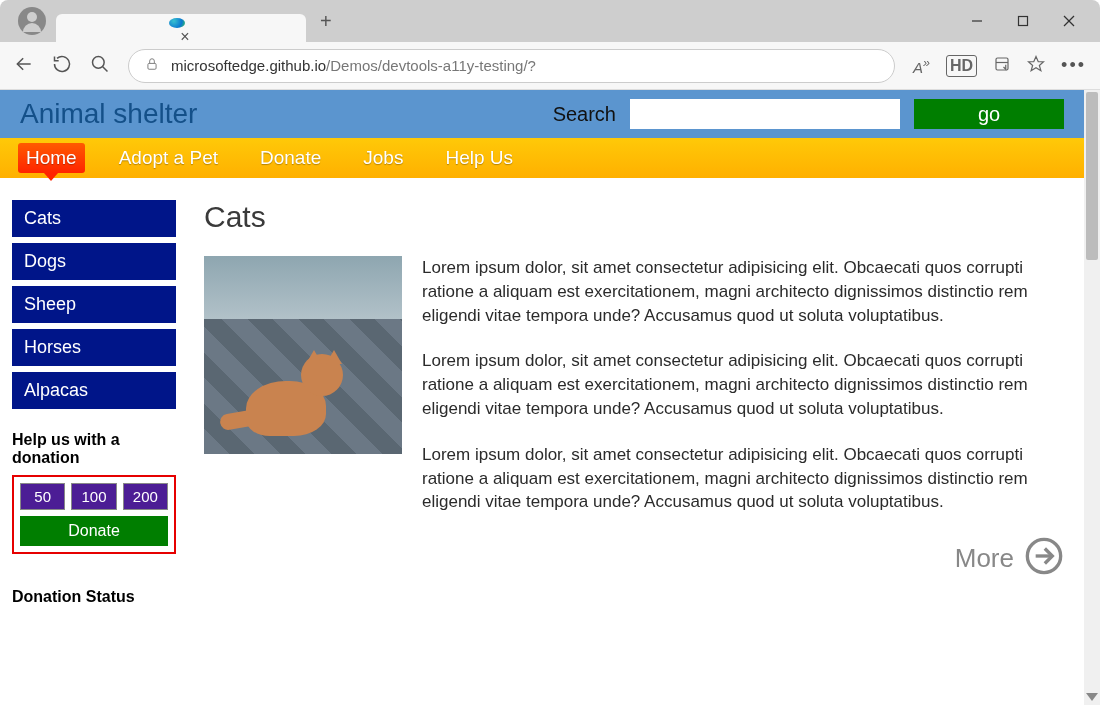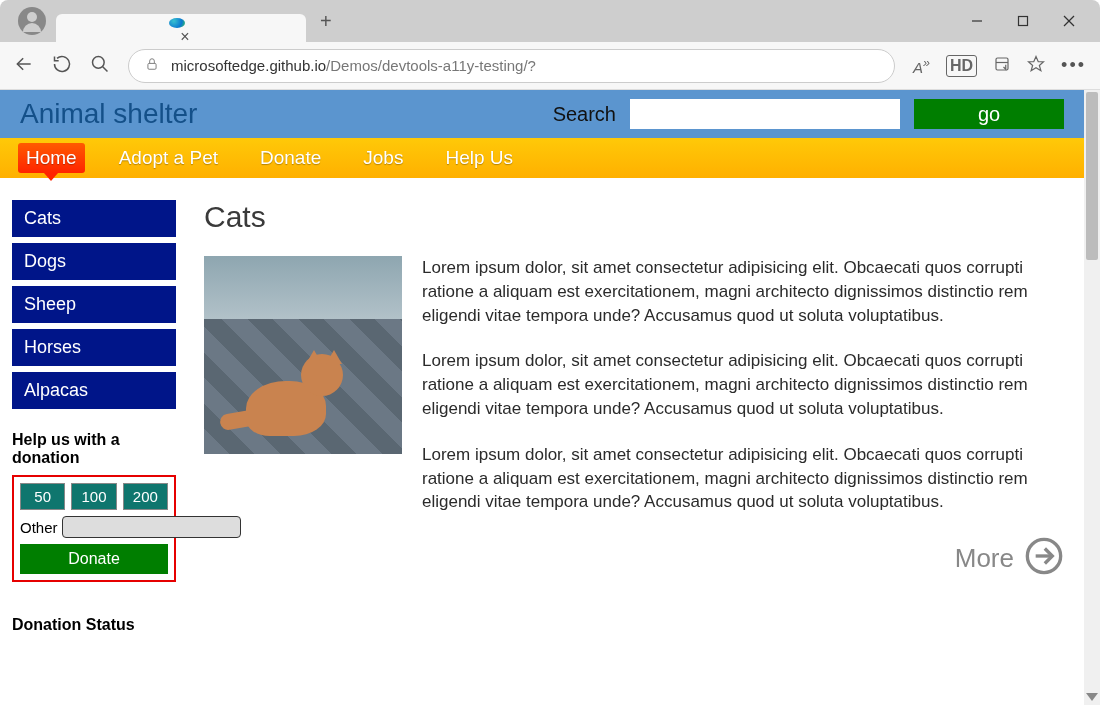--- a/index.html
+++ b/index.html
@@ -50,21 +50,21 @@
     .nav-item { color:#fff; font-size:19px; text-shadow:0 1px 1px rgba(0,0,0,0.3); cursor:pointer; padding:4px 8px; }
     .nav-item.active { background:linear-gradient(to bottom, #ff5a00, #ff2400); border-radius:3px; position:relative; }
     .nav-item.active::after { content:''; position:absolute; bottom:-8px; left:50%; transform:translateX(-50%); width:0; height:0; border-left:7px solid transparent; border-right:7px solid transparent; border-top:8px solid #ff2400; }
     
     .content { display:flex; padding:22px 0 0 12px; gap:28px; }
     .sidebar { width:164px; flex-shrink:0; }
     .side-link { display:block; background:#001589; color:#fff; font-size:18px; padding:8px 12px; margin-bottom:6px; cursor:pointer; }
     .donation-heading { font-weight:700; font-size:16px; margin-top:22px; margin-bottom:8px; }
     .donation-form { border:2px solid #e60000; padding:6px; }
     .amount-row { display:flex; gap:6px; margin-bottom:6px; }
-    .amount-btn { flex:1; background:#0f766e; color:#fff; border:1px solid #888; font-size:15px; padding:4px 0; cursor:pointer; }
+    .amount-btn { flex:1; background:#4c1d95; color:#fff; border:1px solid #888; font-size:15px; padding:4px 0; cursor:pointer; }
     .other-row { display:flex; align-items:center; gap:4px; margin-bottom:6px; }
     .other-label { font-size:15px; }
     .other-input { flex:1; height:22px; border:1.5px solid #333; border-radius:4px; background:#ddd; }
     .donate-btn { width:100%; background:#007e00; color:#fff; border:none; padding:6px 0; font-size:16px; cursor:pointer; }
     .status-heading { font-weight:700; font-size:16px; margin-top:34px; }
     
     .main { flex:1; padding-right:20px; }
     .main h1 { font-size:30px; font-weight:400; color:#3a3a3a; margin-bottom:22px; }
     .article-body { display:flex; gap:20px;justify-content:space-between; }
     .cat-photo { width:198px; height:198px; flex-shrink:0; background:#6b8595; position:relative; overflow:hidden; }
@@ -174,24 +174,20 @@
         <span class="side-link">Sheep</span>
         <span class="side-link">Horses</span>
         <span class="side-link">Alpacas</span>
         <div class="donation-heading">Help us with a donation</div>
         <div class="donation-form">
           <div class="amount-row">
             <button class="amount-btn">50</button>
             <button class="amount-btn">100</button>
             <button class="amount-btn">200</button>
           </div>
-          <div class="other-row">
-            <span class="other-label">Other</span>
-            <input class="other-input" type="text" style="">
-          </div>
           <button class="donate-btn">Donate</button>
         </div>
         <div class="status-heading">Donation Status</div>
       </aside>
       <main class="main">
         <h1>Cats</h1>
         <div class="article-body">
           <div class="cat-photo">
             <div class="cat-shape">
               <div class="cat-tail"></div>

